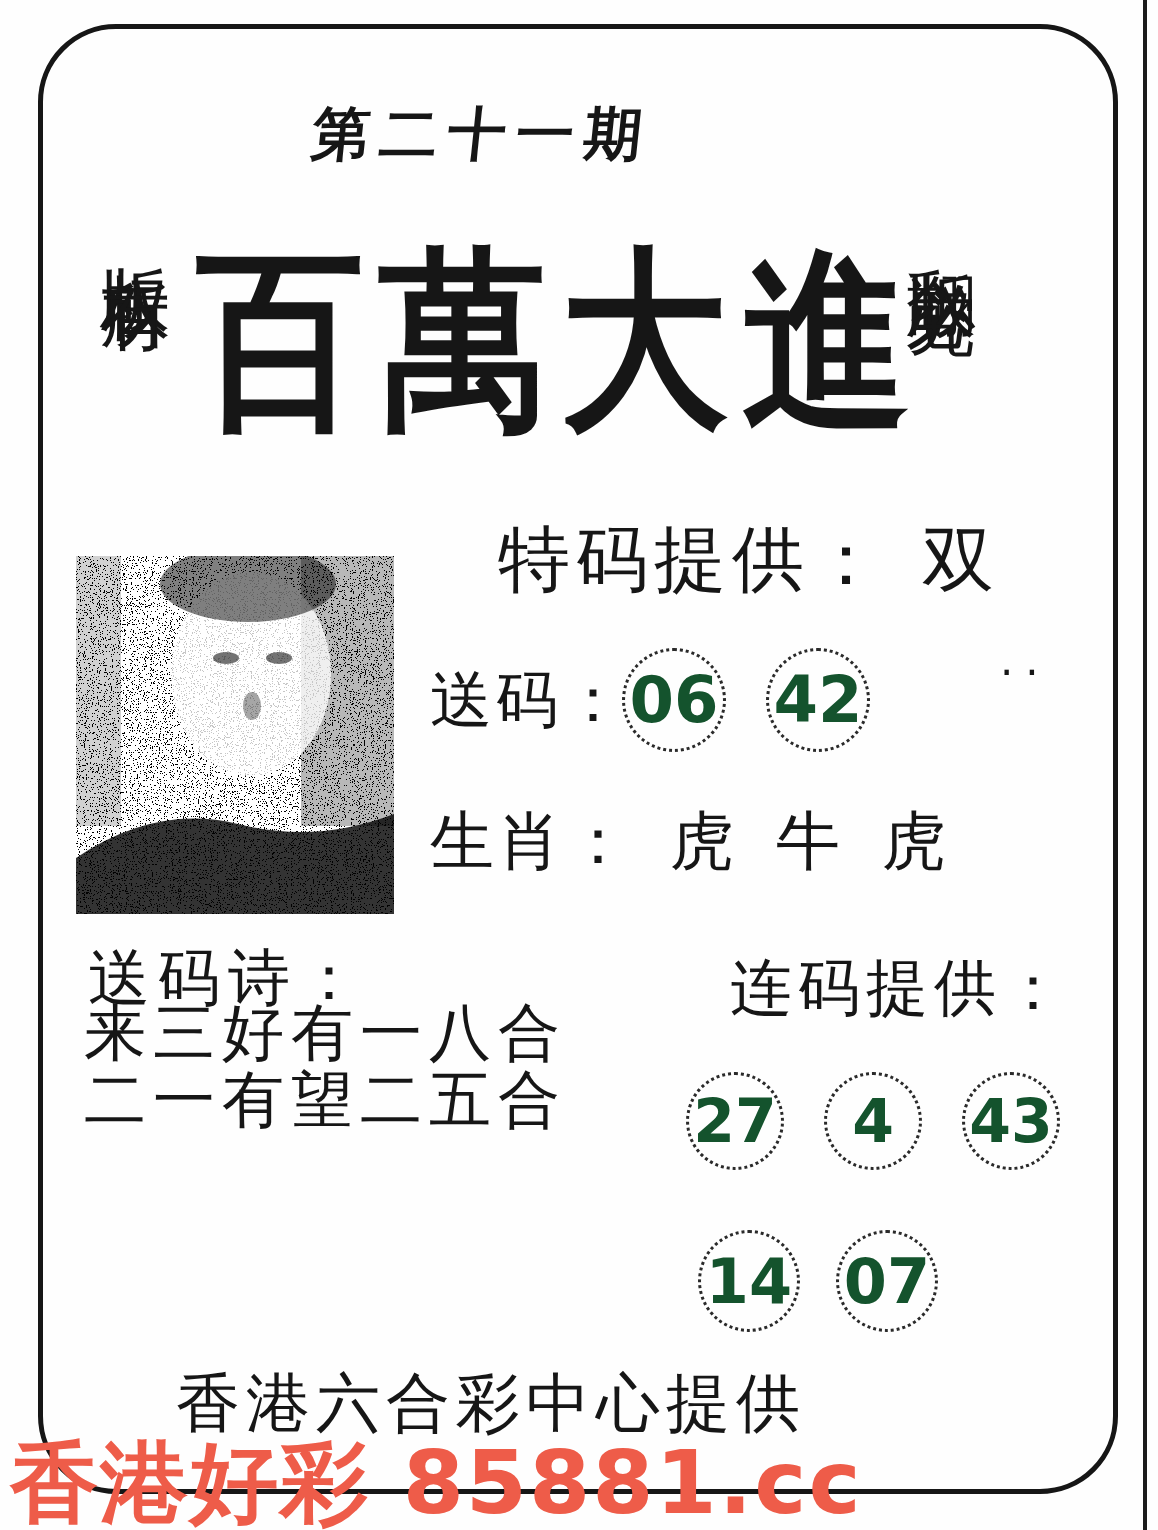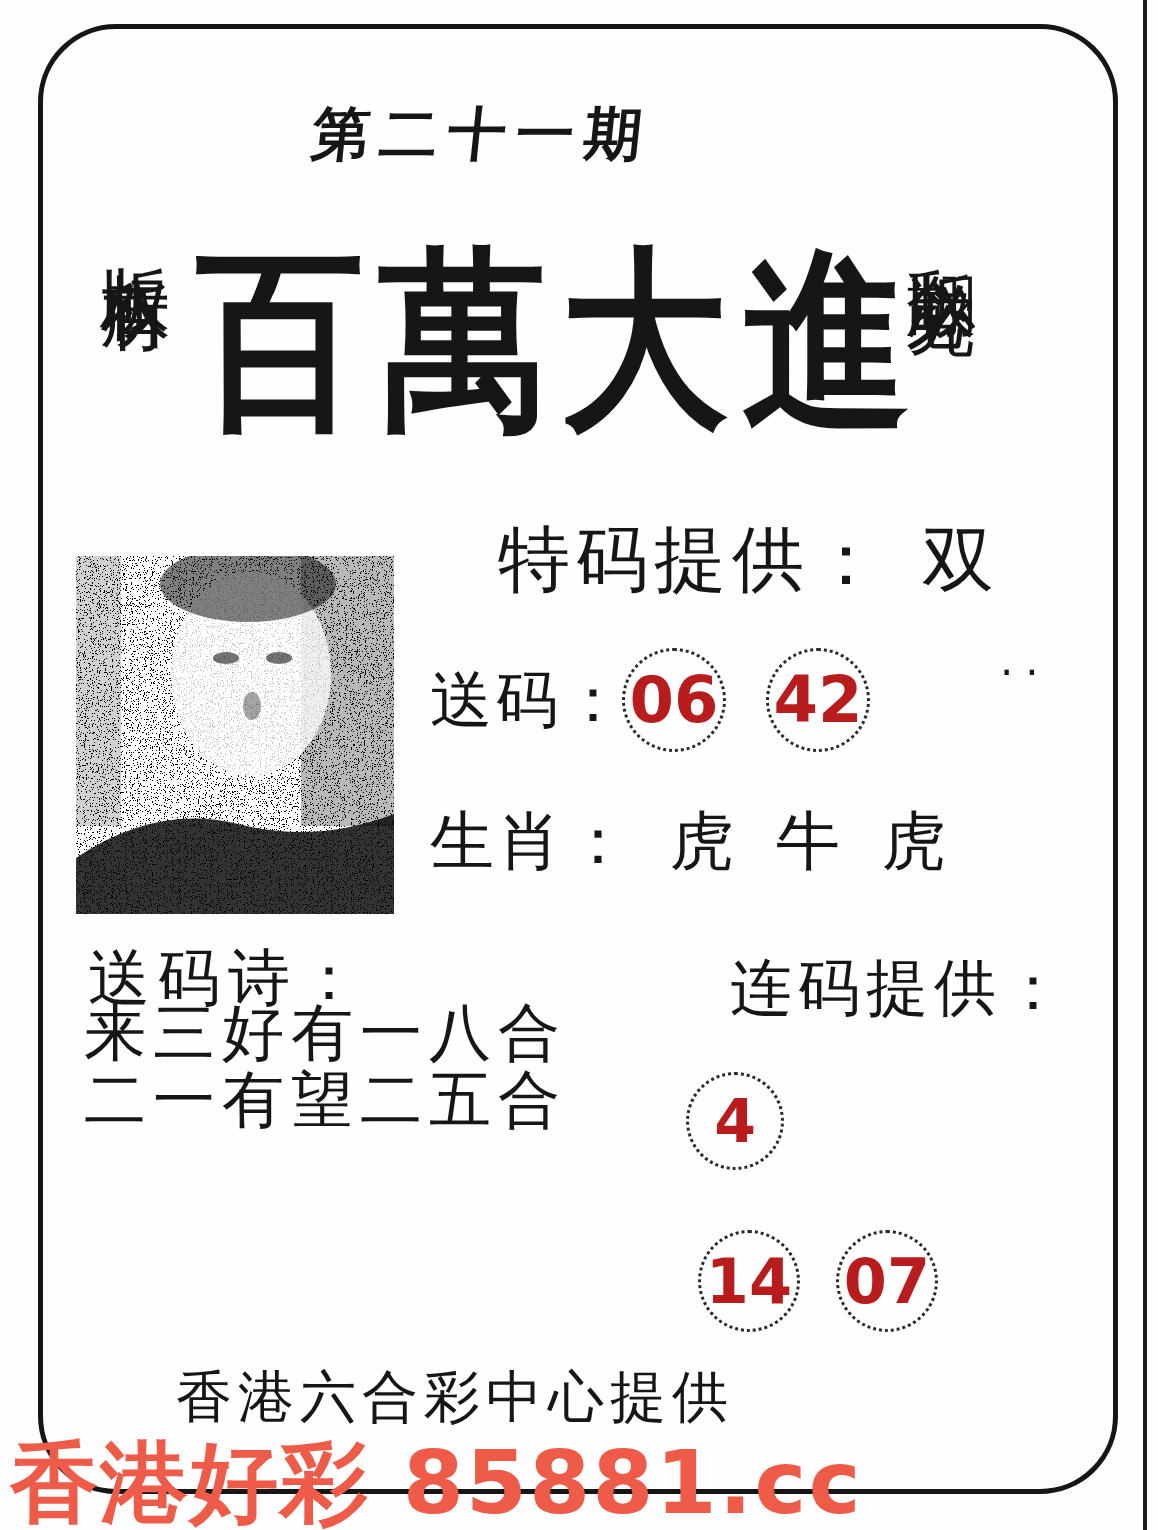--- a/index.html
+++ b/index.html
@@ -35,40 +35,40 @@
   .line{display:flex;align-items:center;}
   .special{left:498px;top:512px;font-size:72px;letter-spacing:6px;}
   .special .val{margin-left:34px;letter-spacing:2px;}
   .gift-label{left:430px;top:658px;font-size:62px;letter-spacing:4px;}
   .circles{position:absolute;z-index:2;display:flex;}
   .gift-circles{left:622px;top:648px;gap:40px;}
   .circle{
     border:3px dotted #2a2a2a;border-radius:50%;
     display:flex;align-items:center;justify-content:center;
     font-family:"DejaVu Sans","Liberation Sans",sans-serif;
-    color:#b91c1c;
+    color:#14532d;
   }
   .gift-circles .circle{width:98px;height:98px;font-size:64px;font-weight:600;}
   .gift-dots{left:1000px;top:648px;font-size:42px;letter-spacing:12px;font-family:"DejaVu Sans",sans-serif;}
   .zodiac{left:430px;top:798px;font-size:64px;letter-spacing:4px;}
   .zodiac .vals{margin-left:36px;display:flex;gap:42px;letter-spacing:0;}
   .photo{
     position:absolute;left:76px;top:556px;width:318px;height:358px;z-index:2;
   }
   .poem-title{left:88px;top:936px;font-size:62px;letter-spacing:8px;}
   .poem{
     position:absolute;left:84px;top:1000px;z-index:2;
     font-size:62px;line-height:67px;letter-spacing:7px;white-space:nowrap;
   }
   .linked-label{left:730px;top:946px;font-size:62px;letter-spacing:6px;}
   .row1{left:686px;top:1072px;gap:40px;}
   .row1 .circle{width:92px;height:92px;font-size:60px;font-weight:600;}
   .row2{left:698px;top:1230px;gap:36px;}
   .row2 .circle{width:96px;height:96px;font-size:62px;font-weight:600;}
-  .footer{left:176px;top:1360px;font-size:56px;letter-spacing:6px;text-align:center;}
+  .footer{left:176px;top:1360px;font-size:64px;letter-spacing:6px;text-align:center;}
   .watermark{
     position:absolute;left:10px;top:1424px;z-index:5;
     font-family:"DejaVu Sans","Liberation Sans",sans-serif;
     font-size:88px;font-weight:800;letter-spacing:2px;white-space:nowrap;
   }
 </style>
 </head>
 <body>
 
 <div class="sheet">
@@ -133,21 +133,23 @@
   </div>
 
   <div class="txt poem-title">送码诗：</div>
   <div class="poem">
     <div>来三好有一八合</div>
     <div>二一有望二五合</div>
   </div>
 
   <div class="txt linked-label">连码提供：</div>
   <div class="circles row1">
+    <div class="circle">27</div>
     <div class="circle">4</div>
+    <div class="circle">43</div>
   </div>
   <div class="circles row2">
     <div class="circle">14</div>
     <div class="circle">07</div>
   </div>
 
   <div class="txt footer">香港六合彩中心提供</div>
 
   <div class="watermark" style="color: rgb(238, 92, 73);">香港好彩 85881.cc</div>
 

